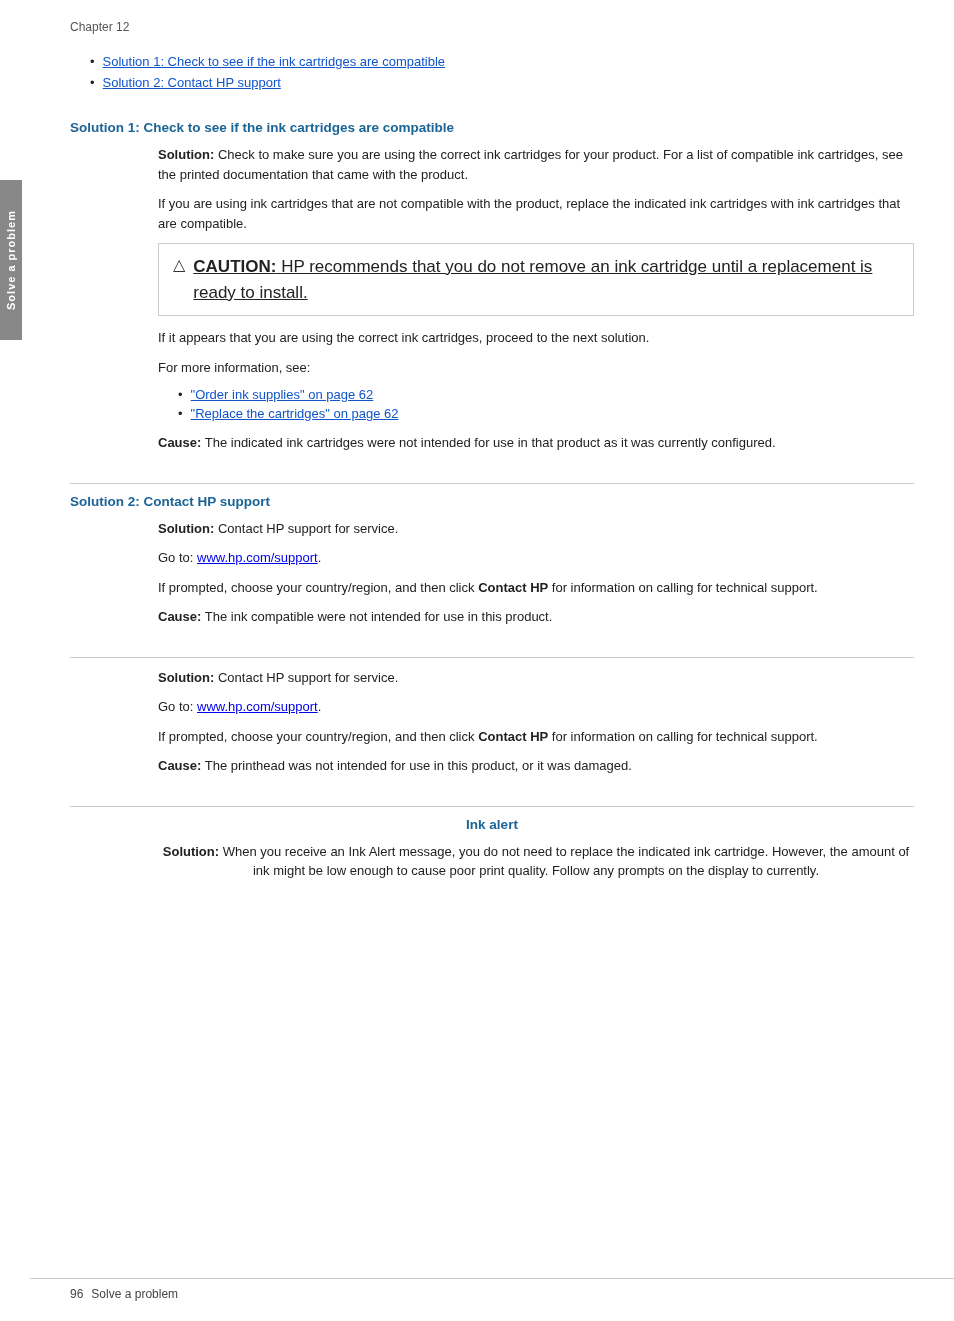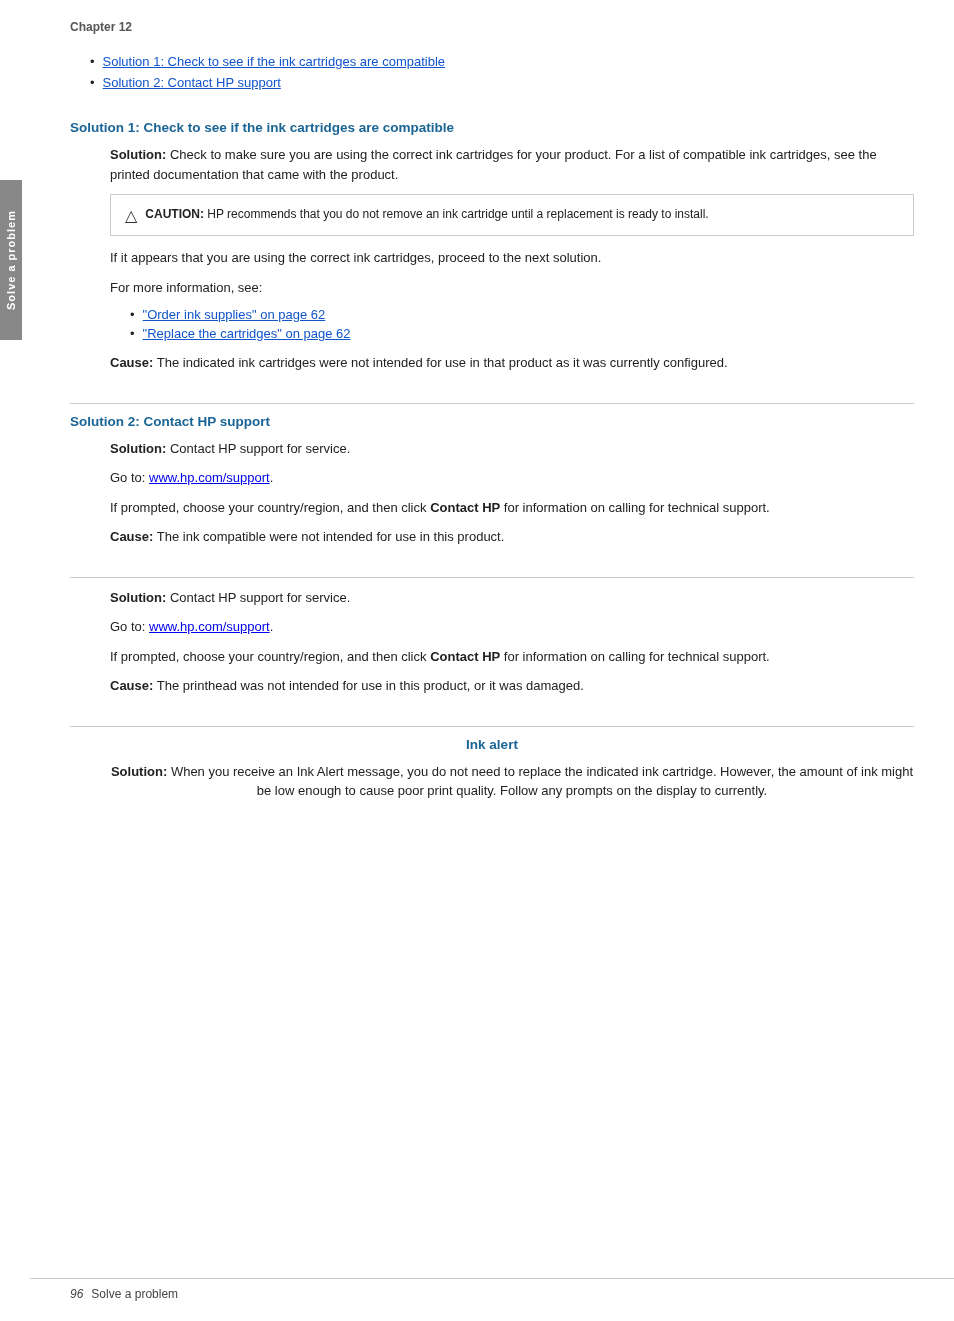--- a/index.html
+++ b/index.html
@@ -53,21 +53,20 @@
       margin-left: 30px;
       padding: 20px 40px 40px 40px;
       width: 924px;
     }
 
     
     .chapter-header {
       font-size: 12px;
       color: #555;
       margin-bottom: 20px;
-      font-weight: bold;
     }
 
     
     .toc-list {
       list-style: none;
       margin-bottom: 30px;
       margin-left: 20px;
     }
 
     .toc-list li {
@@ -103,21 +102,21 @@
       border-bottom: 1px solid #ccc;
     }
 
     .section-block:last-child {
       border-bottom: none;
       text-align: center;
     }
 
     
     .indented {
-      margin-left: 40px;
+      margin-left: 88px;
     }
 
     .paragraph {
       margin-bottom: 10px;
       line-height: 1.5;
     }
 
     
     .label-bold {
       font-weight: bold;
@@ -135,22 +134,23 @@
 
     .caution-icon {
       margin-right: 8px;
       font-size: 16px;
       color: #333;
       flex-shrink: 0;
       margin-top: 1px;
     }
 
     .caution-text {
-      font-size: 12px;
+      font-size: 17px;
       line-height: 1.5;
+      text-decoration: underline;
     }
 
     .caution-label {
       font-weight: bold;
     }
 
     
     .sub-list {
       list-style: none;
       margin-left: 20px;
@@ -186,21 +186,20 @@
       align-items: center;
       font-size: 12px;
       color: #444;
       border-top: 1px solid #ccc;
       padding-top: 8px;
     }
 
     .footer-page-num {
       margin-right: 8px;
       font-size: 12px;
-      font-style: italic;
     }
 
     .footer-title {
       font-size: 12px;
     }
   </style>
 </head>
 <body>
 
 <div class="page-wrapper">
@@ -226,20 +225,23 @@
 
     <div class="section-block" id="solution1">
       <div class="section-heading">Solution 1: Check to see if the ink cartridges are compatible</div>
       <div class="indented">
 
         <p class="paragraph">
           <span class="label-bold">Solution:</span>
           <span>   Check to make sure you are using the correct ink cartridges for your product. For a list of compatible ink cartridges, see the printed documentation that came with the product.</span>
         </p>
 
+        <p class="paragraph">
+          <span>If you are using ink cartridges that are not compatible with the product, replace the indicated ink cartridges with ink cartridges that are compatible.</span>
+        </p>
 
         <div class="caution-box">
           <span class="caution-icon">△</span>
           <span class="caution-text">
             <span class="caution-label">CAUTION:</span>
             <span>   HP recommends that you do not remove an ink cartridge until a replacement is ready to install.</span>
           </span>
         </div>
 
         <p class="paragraph">

